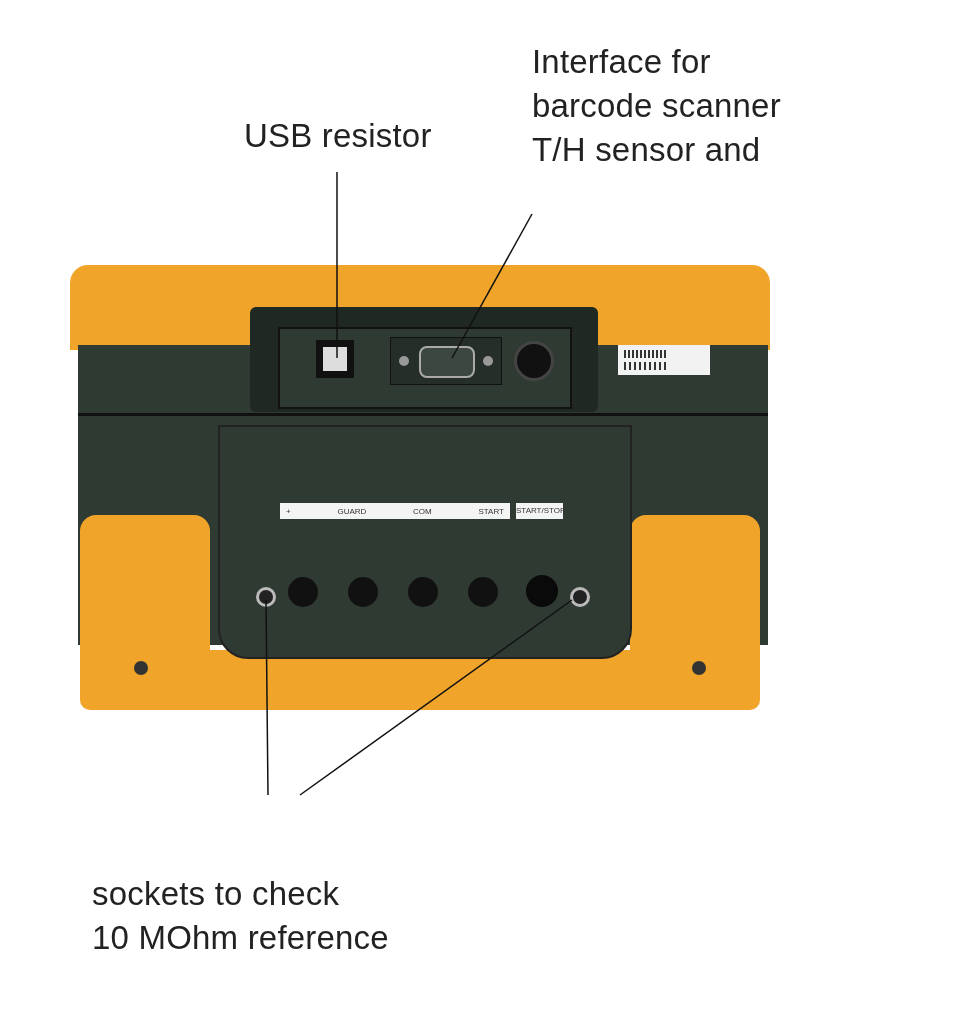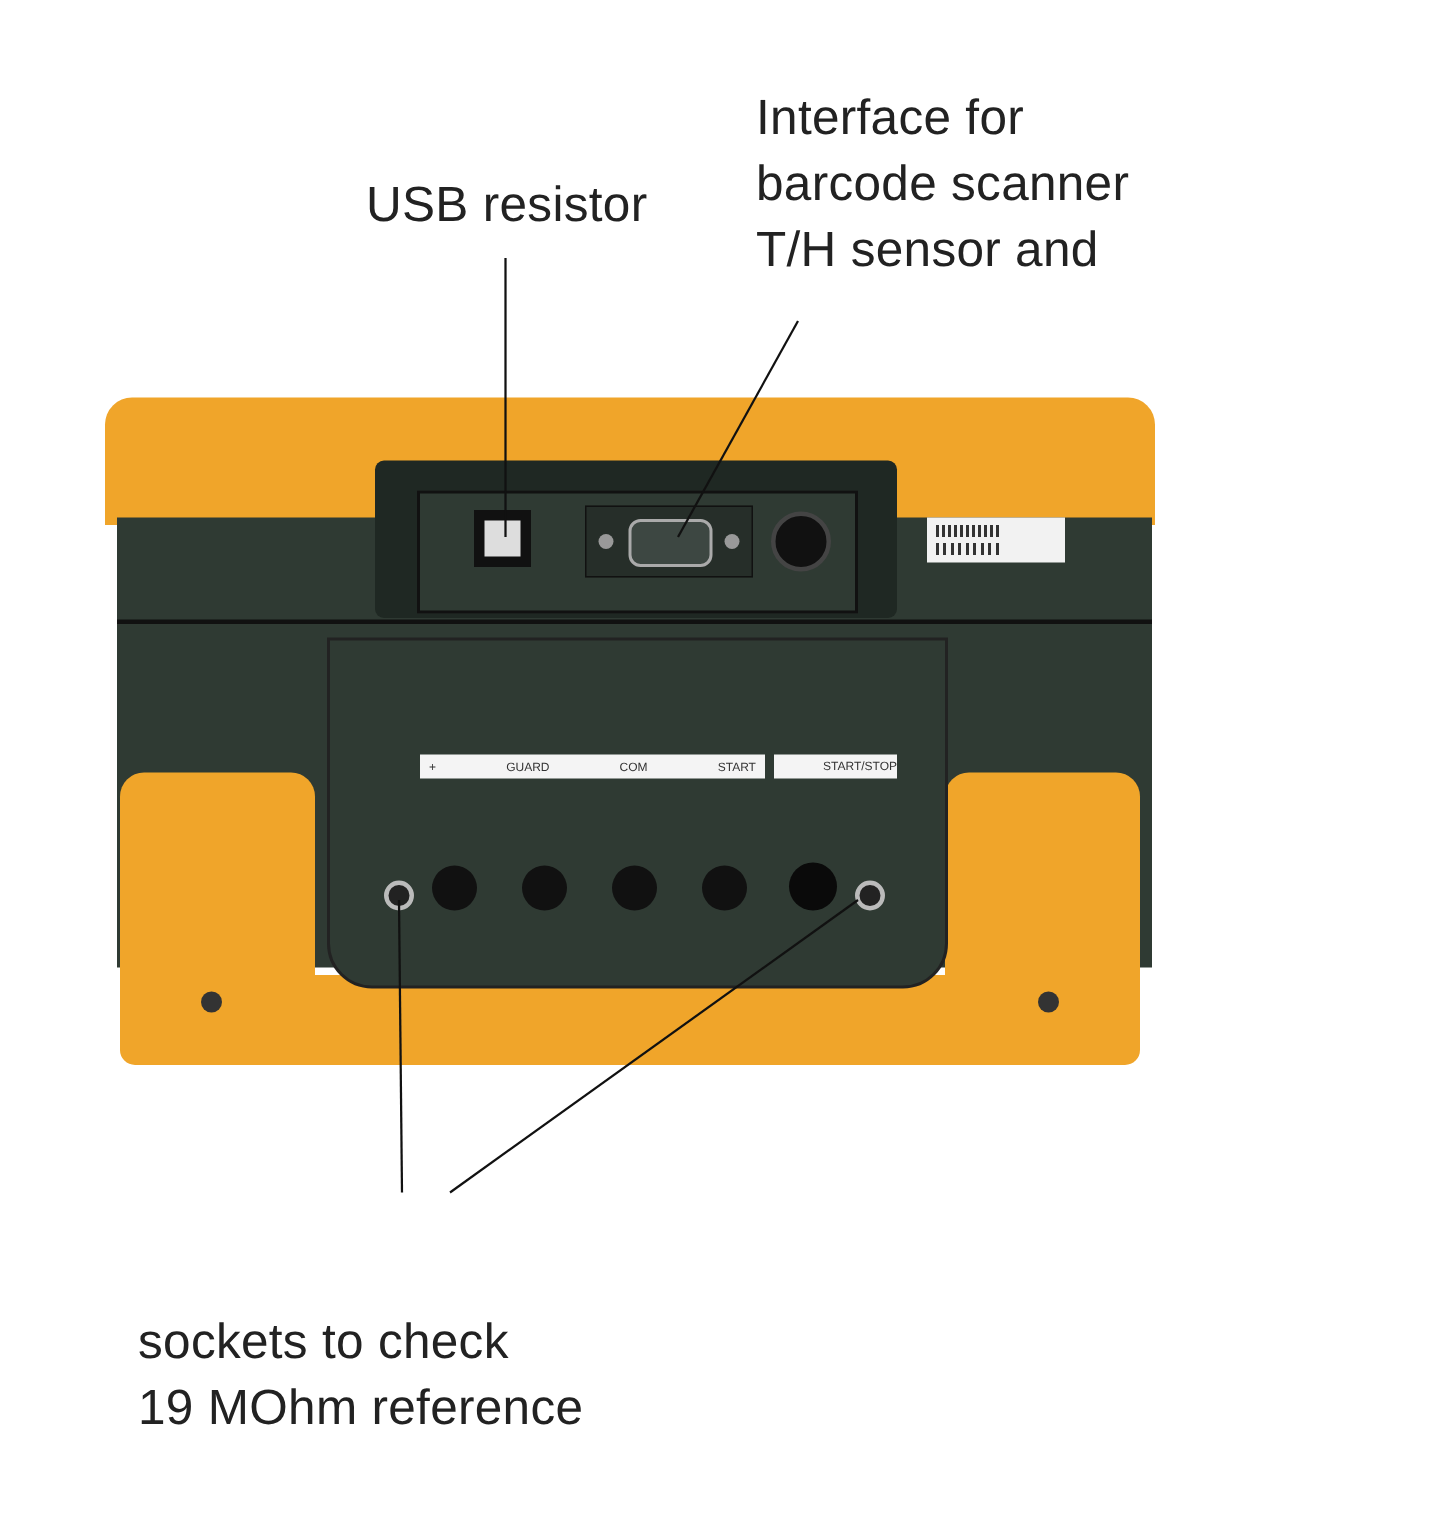--- a/index.html
+++ b/index.html
@@ -12,29 +12,29 @@
   .darker{position:absolute;background:#1f2823;}
   svg.lines{position:absolute;left:0;top:0;}
 </style>
 </head>
 <body>
 
 <div class="label" style="left:244px;top:114px;">
   <div>USB resistor</div>
 </div>
 
-<div class="label" style="left:504px;top:40px;margin-top:16px;">
+<div class="label" style="left:532px;top:40px;">
   <div>Interface for</div>
   <div>barcode scanner</div>
   <div>T/H sensor and</div>
 </div>
 
 <div class="label" style="left:92px;top:836px;margin-top:36px;">
   <div>sockets to check</div>
-  <div>19 MOhm reference</div>
+  <div>10 MOhm reference</div>
 </div>
 
 <div class="device">
 
   <div class="orange" style="left:0;top:0;width:700px;height:85px;border-radius:18px 18px 0 0;"></div>
 
   <div class="dark" style="left:8px;top:80px;width:690px;height:300px;"></div>
 
   <div class="darker" style="left:180px;top:42px;width:348px;height:105px;border-radius:6px;"></div>
   <div class="dark" style="left:208px;top:62px;width:290px;height:78px;border:2px solid #111;"></div>
@@ -63,21 +63,21 @@
   <div class="orange" style="left:100px;top:385px;width:500px;height:60px;"></div>
 
   <div class="dark" style="left:148px;top:160px;width:410px;height:230px;border-radius:0 0 30px 30px;border:2px solid #222;"></div>
 
   <div style="position:absolute;left:210px;top:238px;width:230px;height:16px;background:#f4f4f4;font-size:8px;color:#333;display:flex;justify-content:space-between;align-items:center;padding:0 6px;box-sizing:border-box;">
     <span>+</span>
     <span>GUARD</span>
     <span>COM</span>
     <span>START</span>
   </div>
-  <div style="position:absolute;left:446px;top:238px;width:82px;height:16px;background:#f4f4f4;font-size:8px;color:#333;text-align:right;line-height:16px;">
+  <div style="position:absolute;left:446px;top:238px;width:47px;height:16px;background:#f4f4f4;font-size:8px;color:#333;text-align:right;line-height:16px;">
     <span>START/STOP</span>
   </div>
 
   <div style="position:absolute;left:186px;top:322px;width:14px;height:14px;border-radius:50%;background:#222;border:3px solid #bbb;"></div>
   <div style="position:absolute;left:218px;top:312px;width:30px;height:30px;border-radius:50%;background:#111;"></div>
   <div style="position:absolute;left:278px;top:312px;width:30px;height:30px;border-radius:50%;background:#111;"></div>
   <div style="position:absolute;left:338px;top:312px;width:30px;height:30px;border-radius:50%;background:#111;"></div>
   <div style="position:absolute;left:398px;top:312px;width:30px;height:30px;border-radius:50%;background:#111;"></div>
   <div style="position:absolute;left:456px;top:310px;width:32px;height:32px;border-radius:50%;background:#0a0a0a;"></div>
   <div style="position:absolute;left:500px;top:322px;width:14px;height:14px;border-radius:50%;background:#222;border:3px solid #bbb;"></div>

